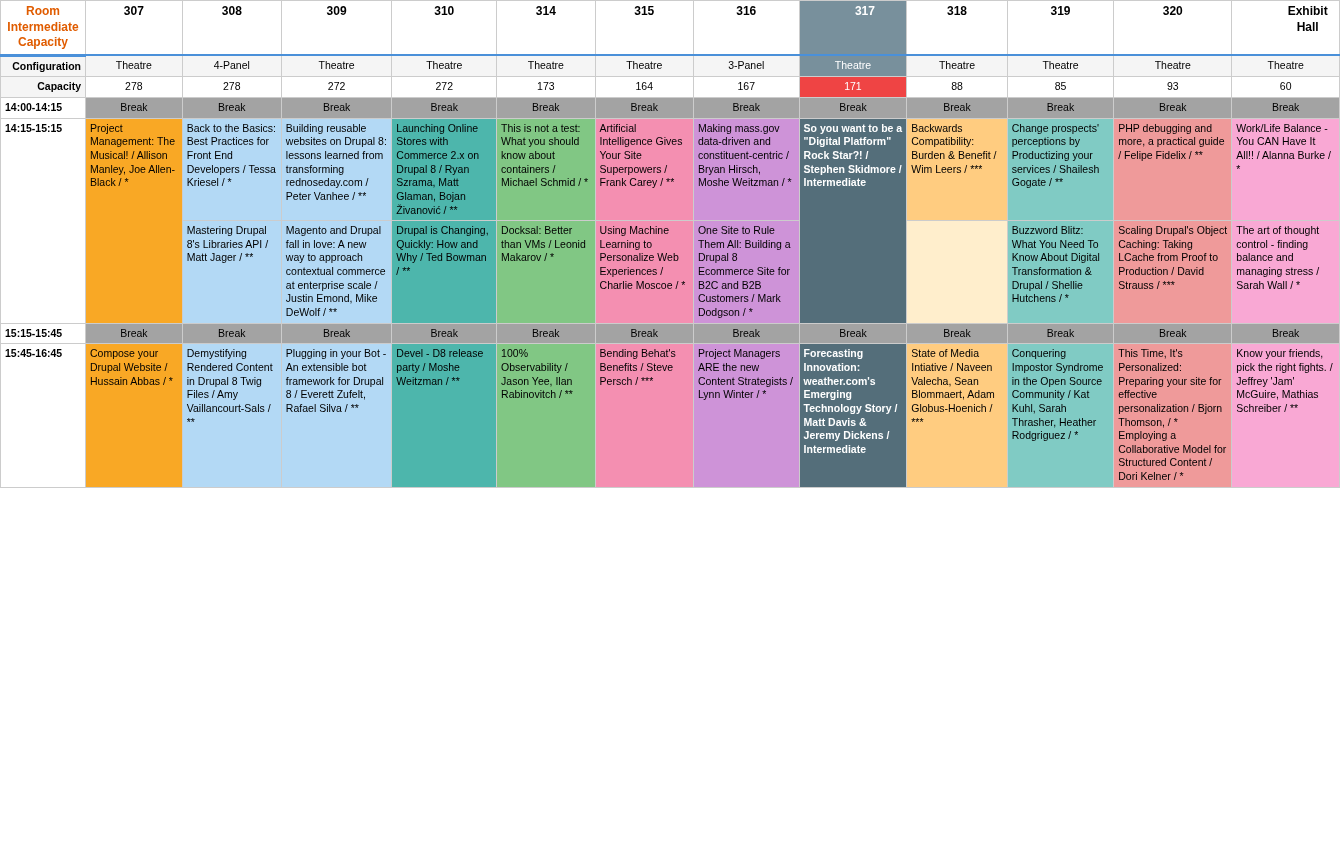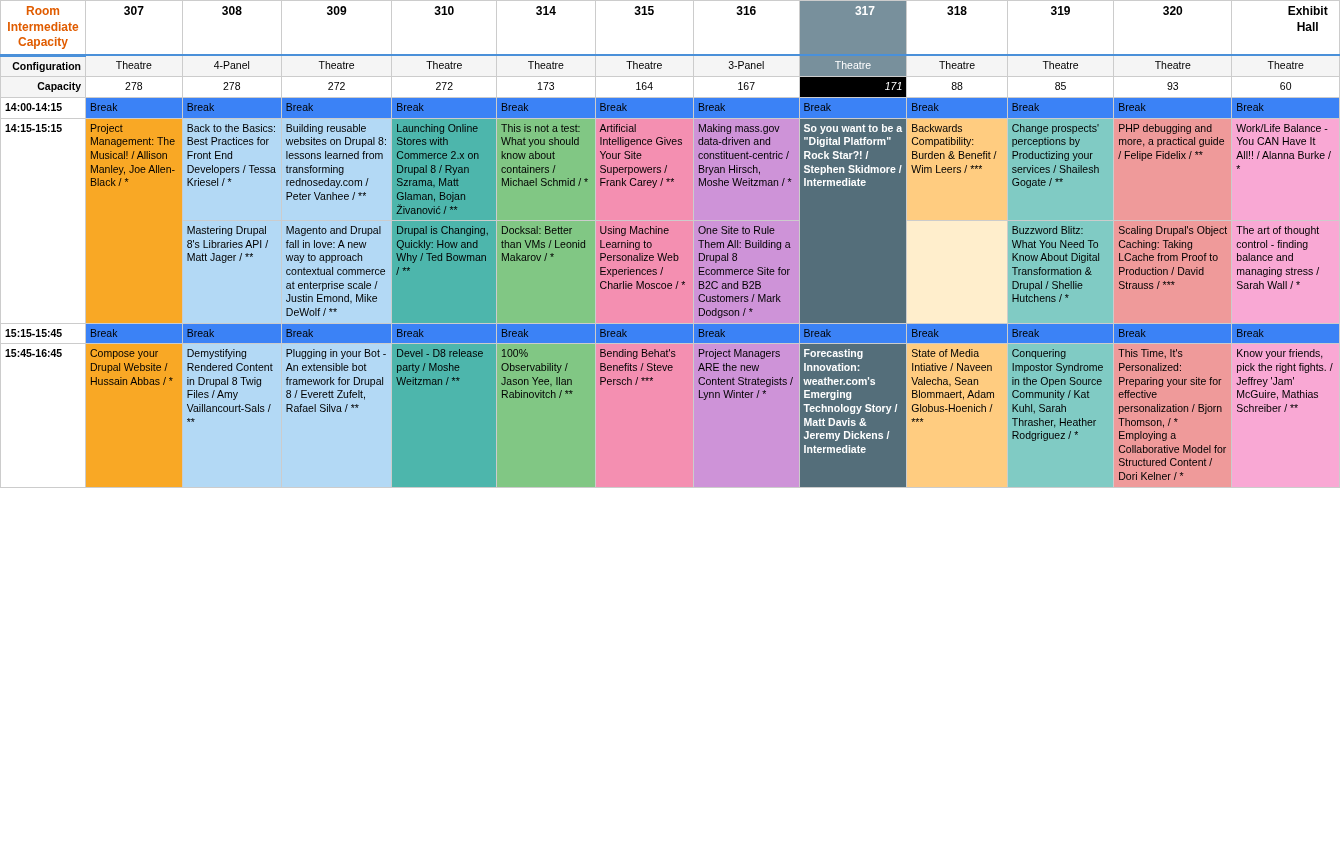--- a/index.html
+++ b/index.html
@@ -36,22 +36,22 @@
     .time-cell {
       background: #fff;
       font-weight: bold;
       text-align: left;
       white-space: nowrap;
       font-size: 10.5px;
       min-width: 70px;
     }
     
     .break-cell {
-      background: #3b82f6;
-      text-align: left;
+      background: #a3a3a3;
+      text-align: center;
       font-size: 10.5px;
     }
     
     .col-307 { background: #f9a825; color: #000; }
     .col-308 { background: #b3d9f5; color: #000; }
     .col-309 { background: #b3d9f5; color: #000; }
     .col-310 { background: #4db6ac; color: #000; }
     .col-314 { background: #81c784; color: #000; }
     .col-315 { background: #f48fb1; color: #000; }
     .col-316 { background: #ce93d8; color: #000; }
@@ -104,21 +104,21 @@
     </tr>
     <tr>
       <td style="font-weight:bold; text-align:right; padding-right:4px; background:#f5f5f5;">Capacity</td>
       <td style="text-align:center;">278</td>
       <td style="text-align:center;">278</td>
       <td style="text-align:center;">272</td>
       <td style="text-align:center;">272</td>
       <td style="text-align:center;">173</td>
       <td style="text-align:center;">164</td>
       <td style="text-align:center;">167</td>
-      <td style="text-align:right;background:#000000;color:#fff;font-style:italic;">171</td>
+      <td style="text-align:center;background:#ef4444;color:#fff;">171</td>
       <td style="text-align:center;">88</td>
       <td style="text-align:center;">85</td>
       <td style="text-align:center;">93</td>
       <td style="text-align:center;">60</td>
     </tr>
   </thead>
   <tbody>
 
     <tr>
       <td class="time-cell">14:00-14:15</td>

